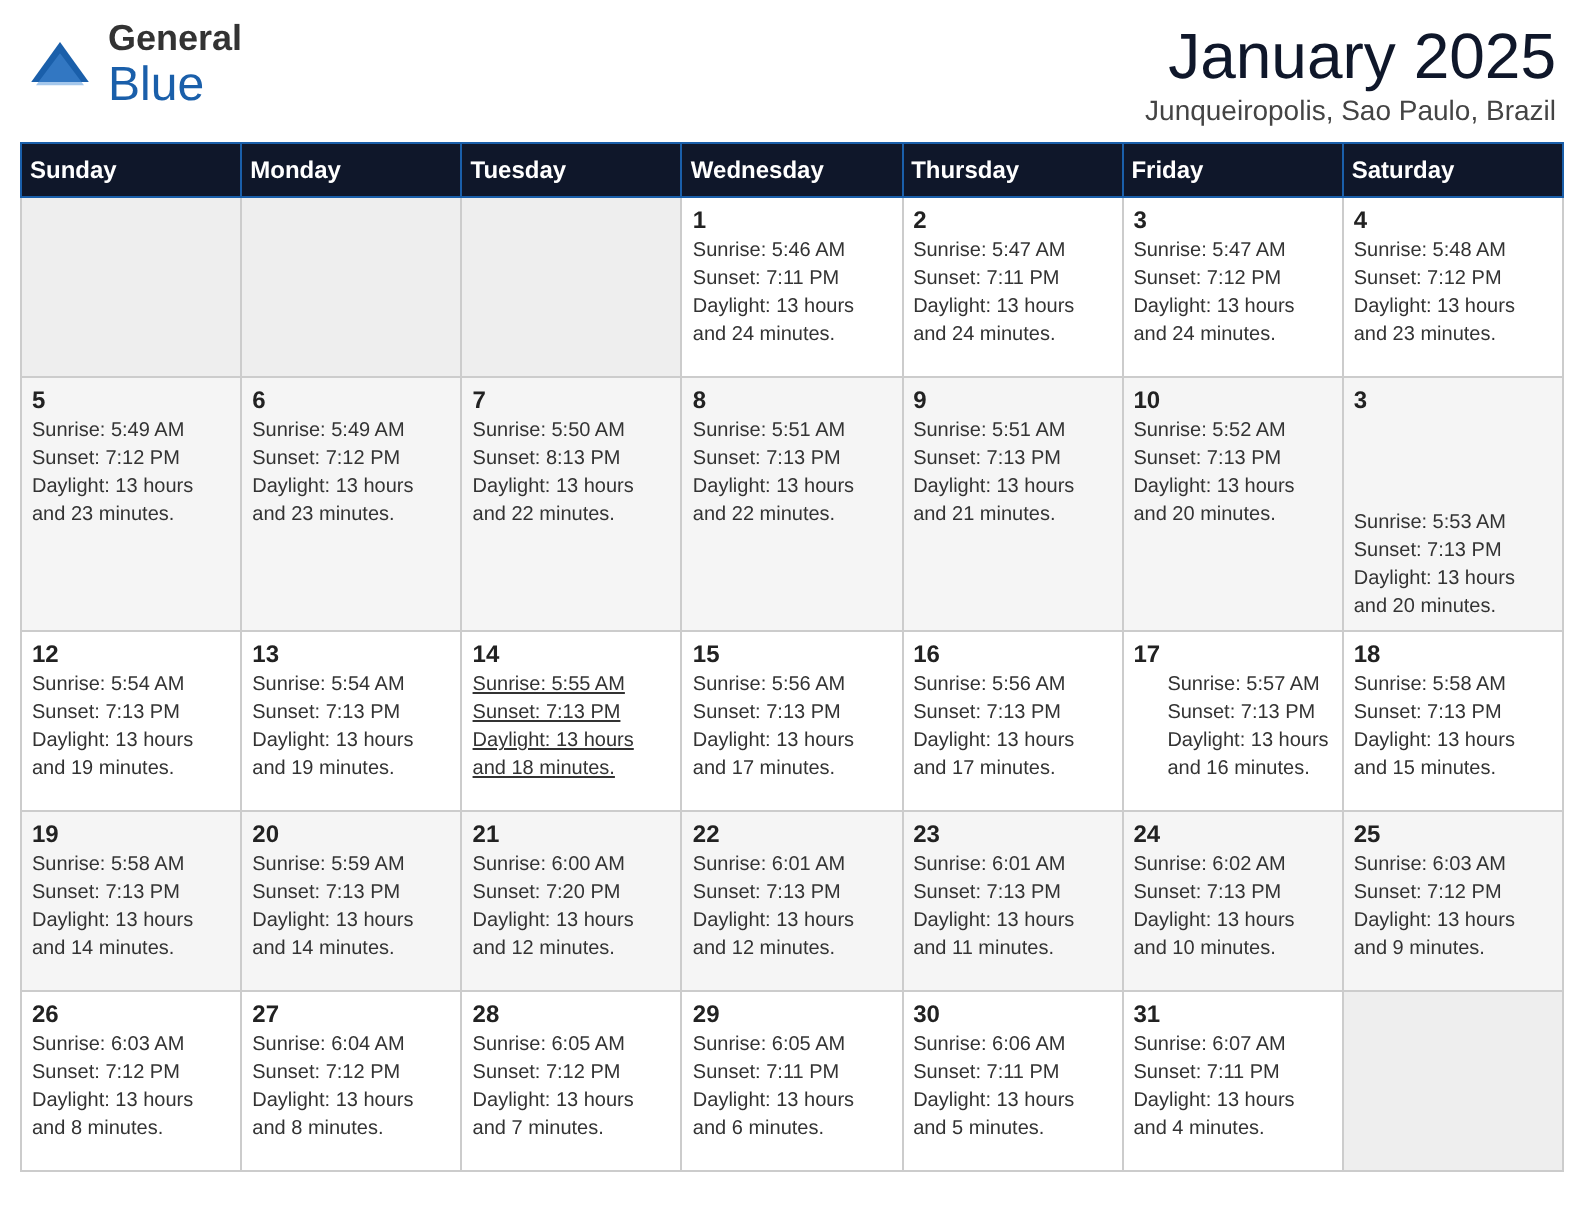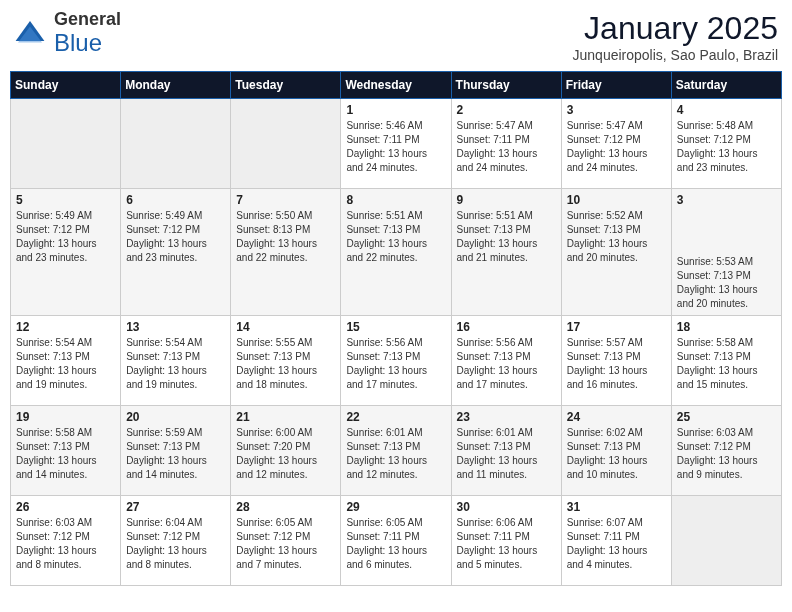--- a/index.html
+++ b/index.html
@@ -227,42 +227,42 @@
         </td>
         <td>
           <div class="day-num">13</div>
           <div class="day-info" style="white-space: pre-line;">Sunrise: 5:54 AM
 Sunset: 7:13 PM
 Daylight: 13 hours
 and 19 minutes.</div>
         </td>
         <td>
           <div class="day-num">14</div>
-          <div class="day-info" style="white-space: pre-line;">Sunrise: 5:55 AM
+          <div class="day-info" style="white-space: pre-line; text-decoration: underline;">Sunrise: 5:55 AM
 Sunset: 7:13 PM
 Daylight: 13 hours
 and 18 minutes.</div>
         </td>
         <td>
           <div class="day-num">15</div>
           <div class="day-info" style="white-space: pre-line;">Sunrise: 5:56 AM
 Sunset: 7:13 PM
 Daylight: 13 hours
 and 17 minutes.</div>
         </td>
         <td>
           <div class="day-num">16</div>
           <div class="day-info" style="white-space: pre-line;">Sunrise: 5:56 AM
 Sunset: 7:13 PM
 Daylight: 13 hours
 and 17 minutes.</div>
         </td>
         <td>
           <div class="day-num">17</div>
-          <div class="day-info" style="white-space: pre-line;">Sunrise: 5:57 AM
+          <div class="day-info" style="white-space: pre-line; margin-left: 17px;">Sunrise: 5:57 AM
 Sunset: 7:13 PM
 Daylight: 13 hours
 and 16 minutes.</div>
         </td>
         <td>
           <div class="day-num">18</div>
           <div class="day-info" style="white-space: pre-line;">Sunrise: 5:58 AM
 Sunset: 7:13 PM
 Daylight: 13 hours
 and 15 minutes.</div>

